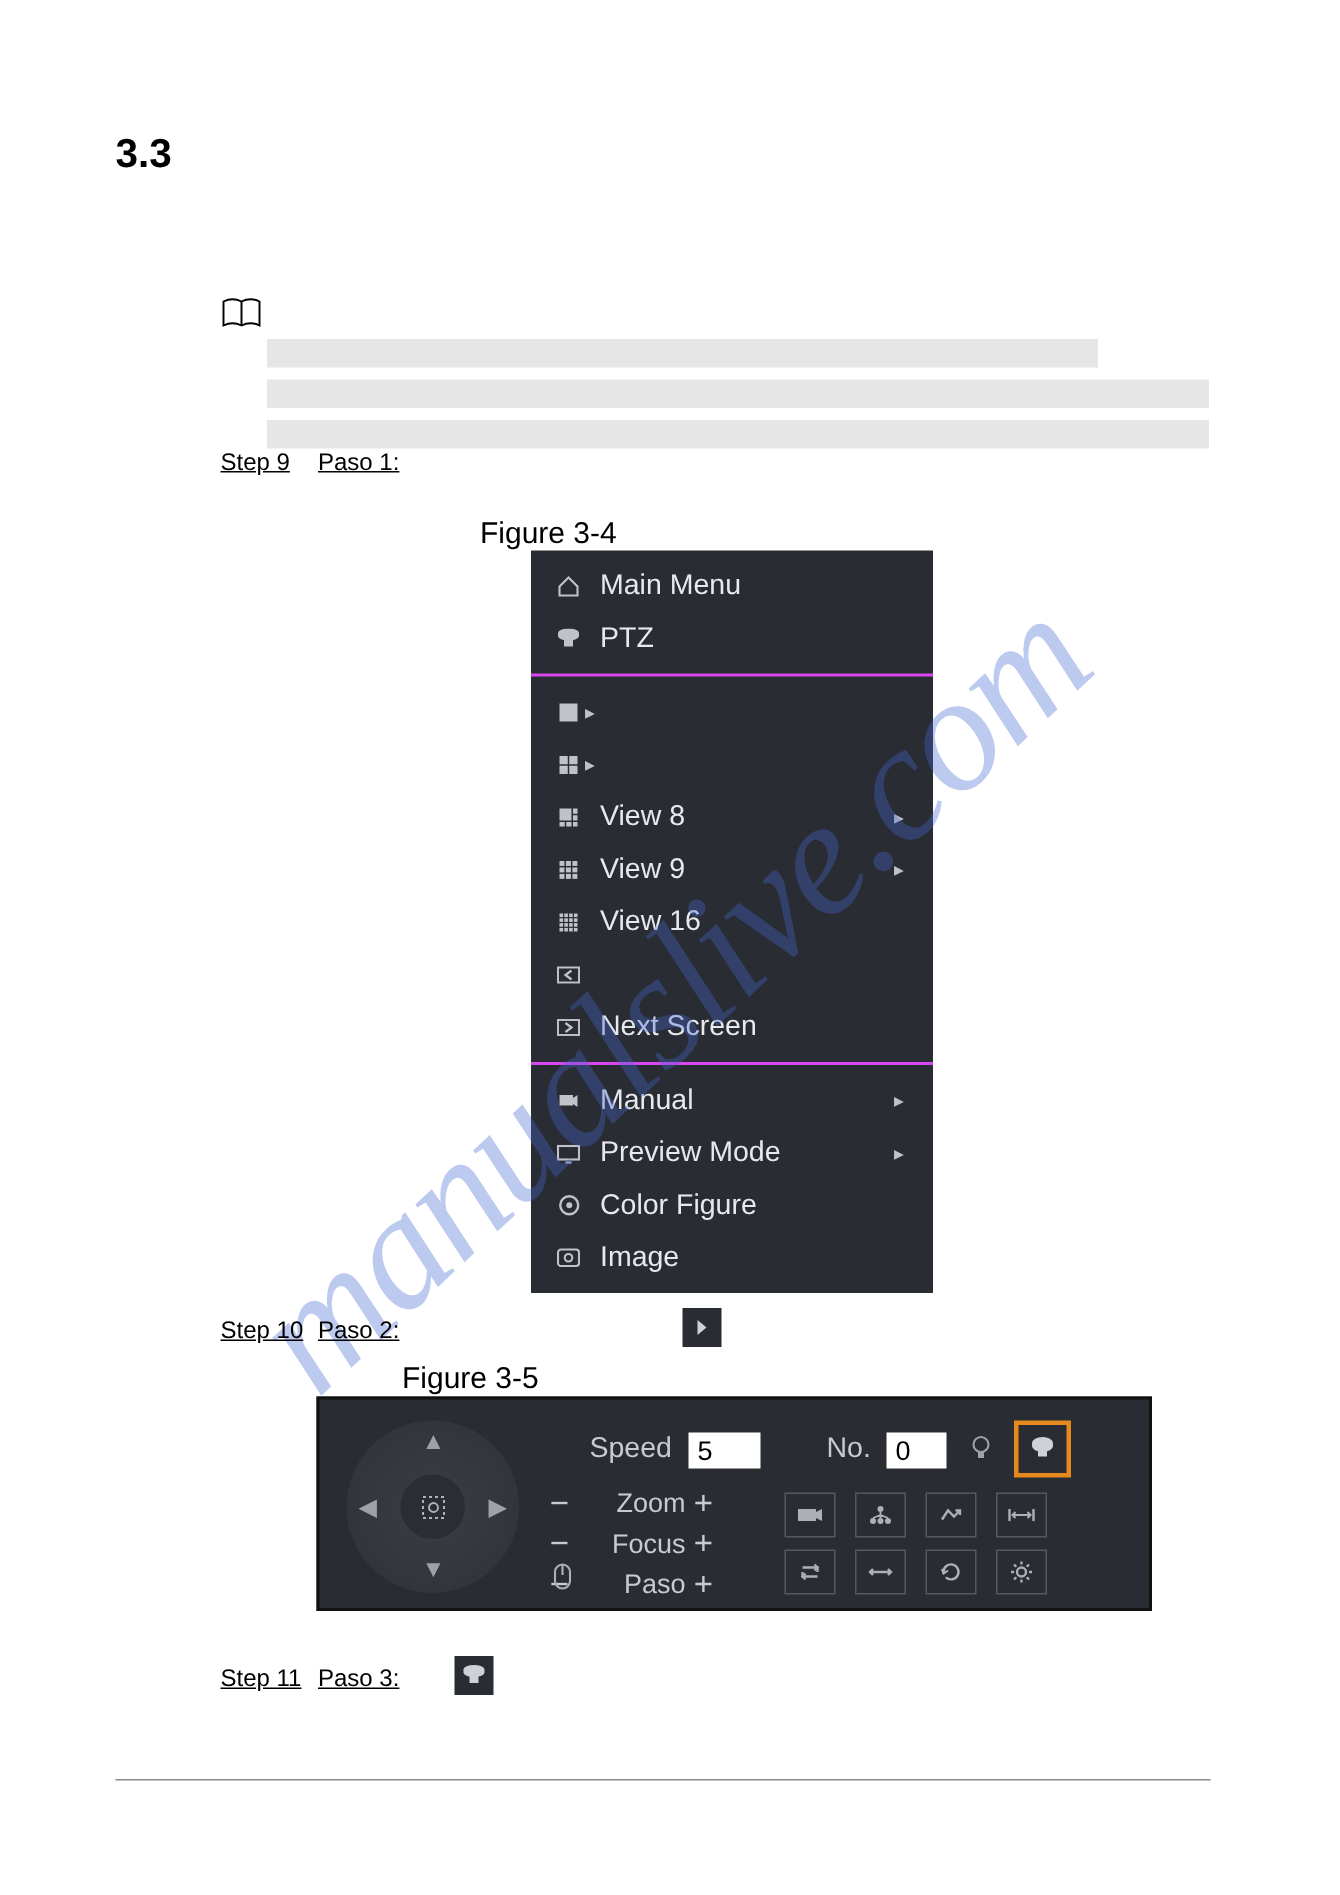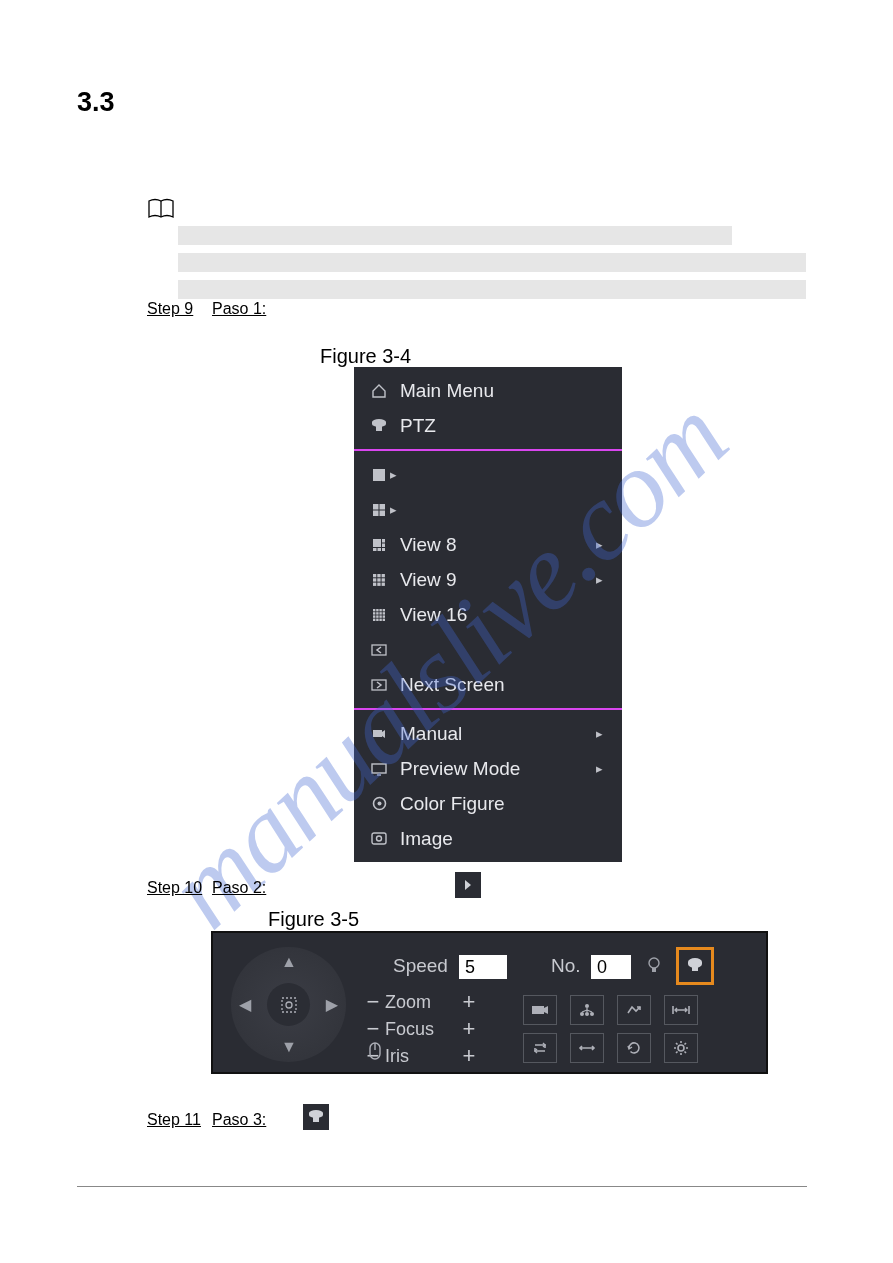--- a/index.html
+++ b/index.html
@@ -178,21 +178,21 @@
     align-items: center;
     color: #c8cad0;
     font-size: 18px;
   }
   .zfi-zoom  { top: 56px; }
   .zfi-focus { top: 83px; }
   .zfi-iris  { top: 110px; }
   .zfi-row .minus, .zfi-row .plus {
     width: 24px; text-align:center; font-size: 22px; color:#c8cad0;
   }
-  .zfi-row .zlabel { width: 72px; text-align:left; }
+  .zfi-row .zlabel { width: 72px; text-align:right; }
 
   .mouse-icon {
     position:absolute; left:155px; top:108px; color:#aeb0b8; font-size:16px;
   }
 
   .ptz-btn {
     position:absolute;
     width: 34px; height: 30px;
     border: 1px solid #55585f;
     display:flex; align-items:center; justify-content:center;
@@ -476,21 +476,21 @@
       <div class="zlabel">Zoom</div>
       <div class="plus">+</div>
     </div>
     <div class="zfi-row zfi-focus">
       <div class="minus">−</div>
       <div class="zlabel">Focus</div>
       <div class="plus">+</div>
     </div>
     <div class="zfi-row zfi-iris">
       <div class="minus">−</div>
-      <div class="zlabel">Iris</div>
+      <div class="zlabel">Paso</div>
       <div class="plus">+</div>
     </div>
 
     <div class="mouse-icon">
       <svg width="14" height="20" viewBox="0 0 14 20">
           <rect x="2" y="2" width="10" height="16" rx="5" fill="none" stroke="#aeb0b8" stroke-width="1.4"></rect>
           <line x1="7" y1="2" x2="7" y2="9" stroke="#aeb0b8" stroke-width="1.4"></line>
         </svg>
     </div>
 

